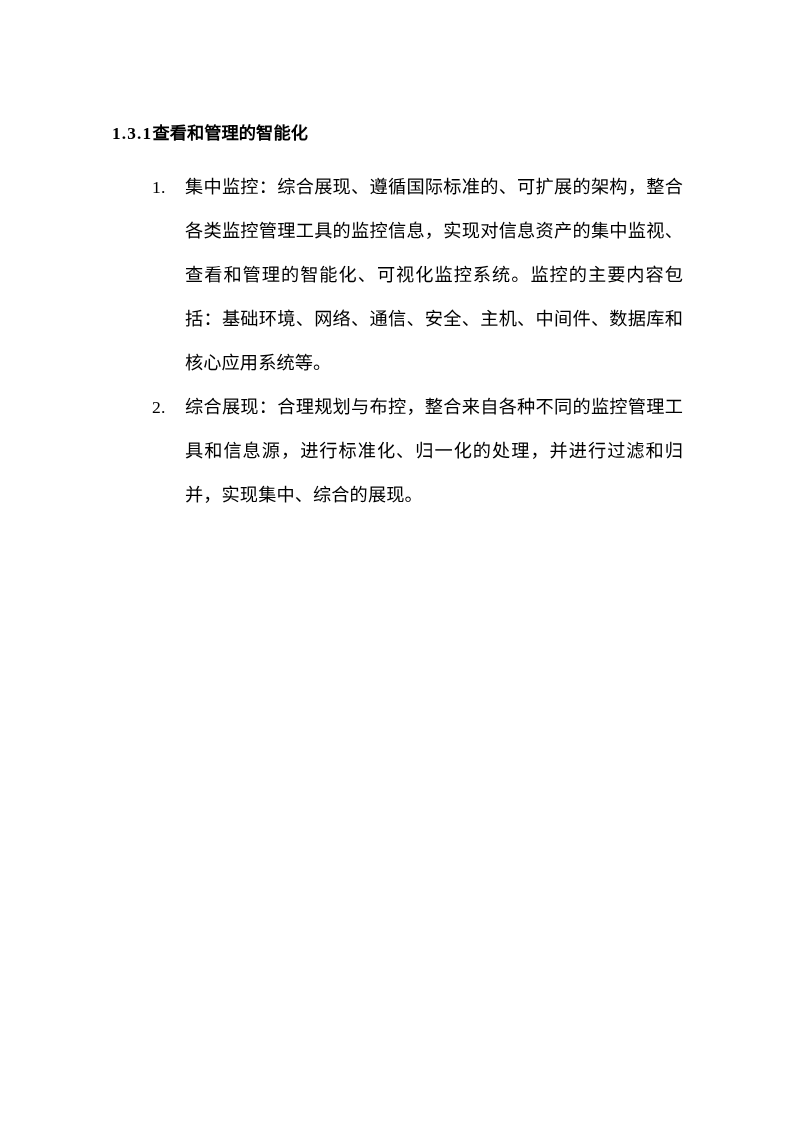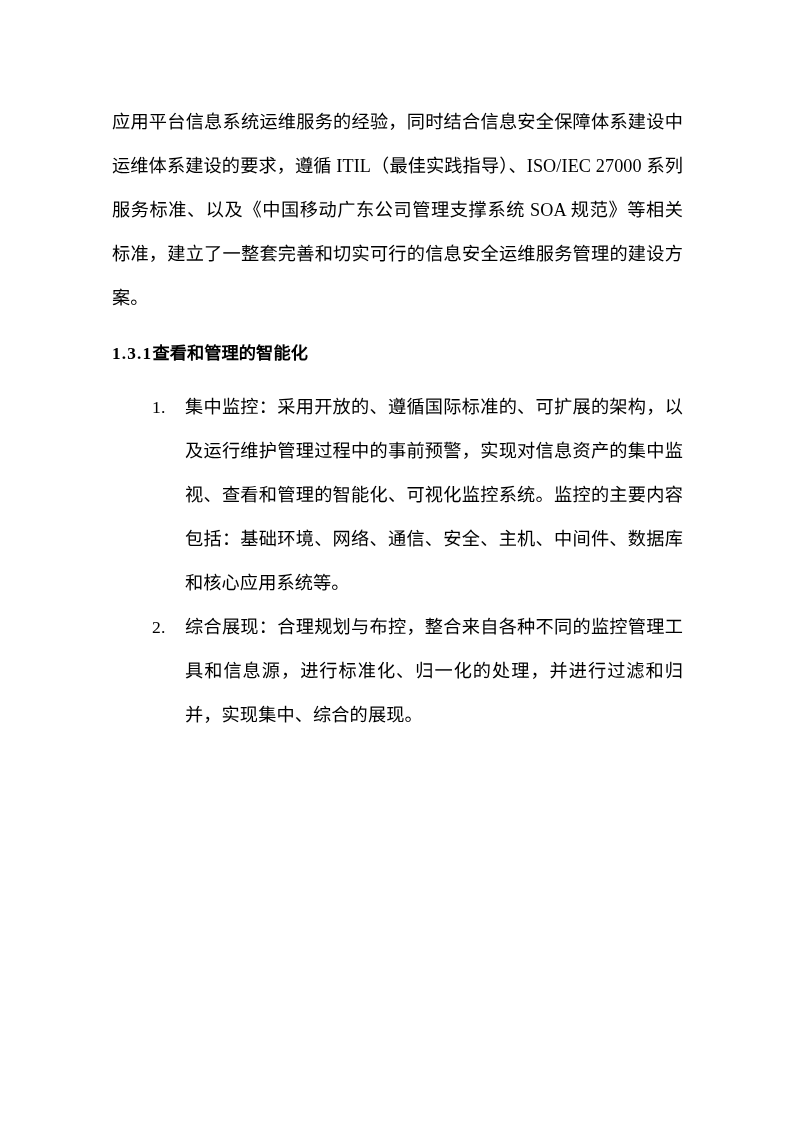--- a/index.html
+++ b/index.html
@@ -122,34 +122,33 @@
   }
 
   .spacer-line { height: 8px; }
 </style>
 </head>
 <body>
 
 <div class="page">
   <div class="content">
 
-    <p class="para continued">应用平台信息系统运维服务的经验，同时结合信息安全保障体系建设中运维体系建设的要求，遵循 ITIL（最佳实践指导）、ISO/IEC 27000 系列服务标准、以及《中国移动广东公司管理支撑系统 SOA 规范》等相关标准，建立了一整套完善和切实可行的信息安全运维服务管理的建设方案。</p>
 
 
     <h3 class="h3">
       <span class="num">1.3.1</span><span>查看和管理的智能化</span>
     </h3>
 
 
     <div class="spacer-line"></div>
 
     <ol class="numlist">
       <li>
         <span class="marker">1.</span>
-        <span>集中监控：采用开放的、遵循国际标准的、可扩展的架构，以及运行维护管理过程中的事前预警，实现对信息资产的集中监视、查看和管理的智能化、可视化监控系统。监控的主要内容包括：基础环境、网络、通信、安全、主机、中间件、数据库和核心应用系统等。</span>
+        <span>集中监控：综合展现、遵循国际标准的、可扩展的架构，整合各类监控管理工具的监控信息，实现对信息资产的集中监视、查看和管理的智能化、可视化监控系统。监控的主要内容包括：基础环境、网络、通信、安全、主机、中间件、数据库和核心应用系统等。</span>
       </li>
       <li>
         <span class="marker">2.</span>
         <span>综合展现：合理规划与布控，整合来自各种不同的监控管理工具和信息源，进行标准化、归一化的处理，并进行过滤和归并，实现集中、综合的展现。</span>
       </li>
     </ol>
 
   </div>
 </div>
 

